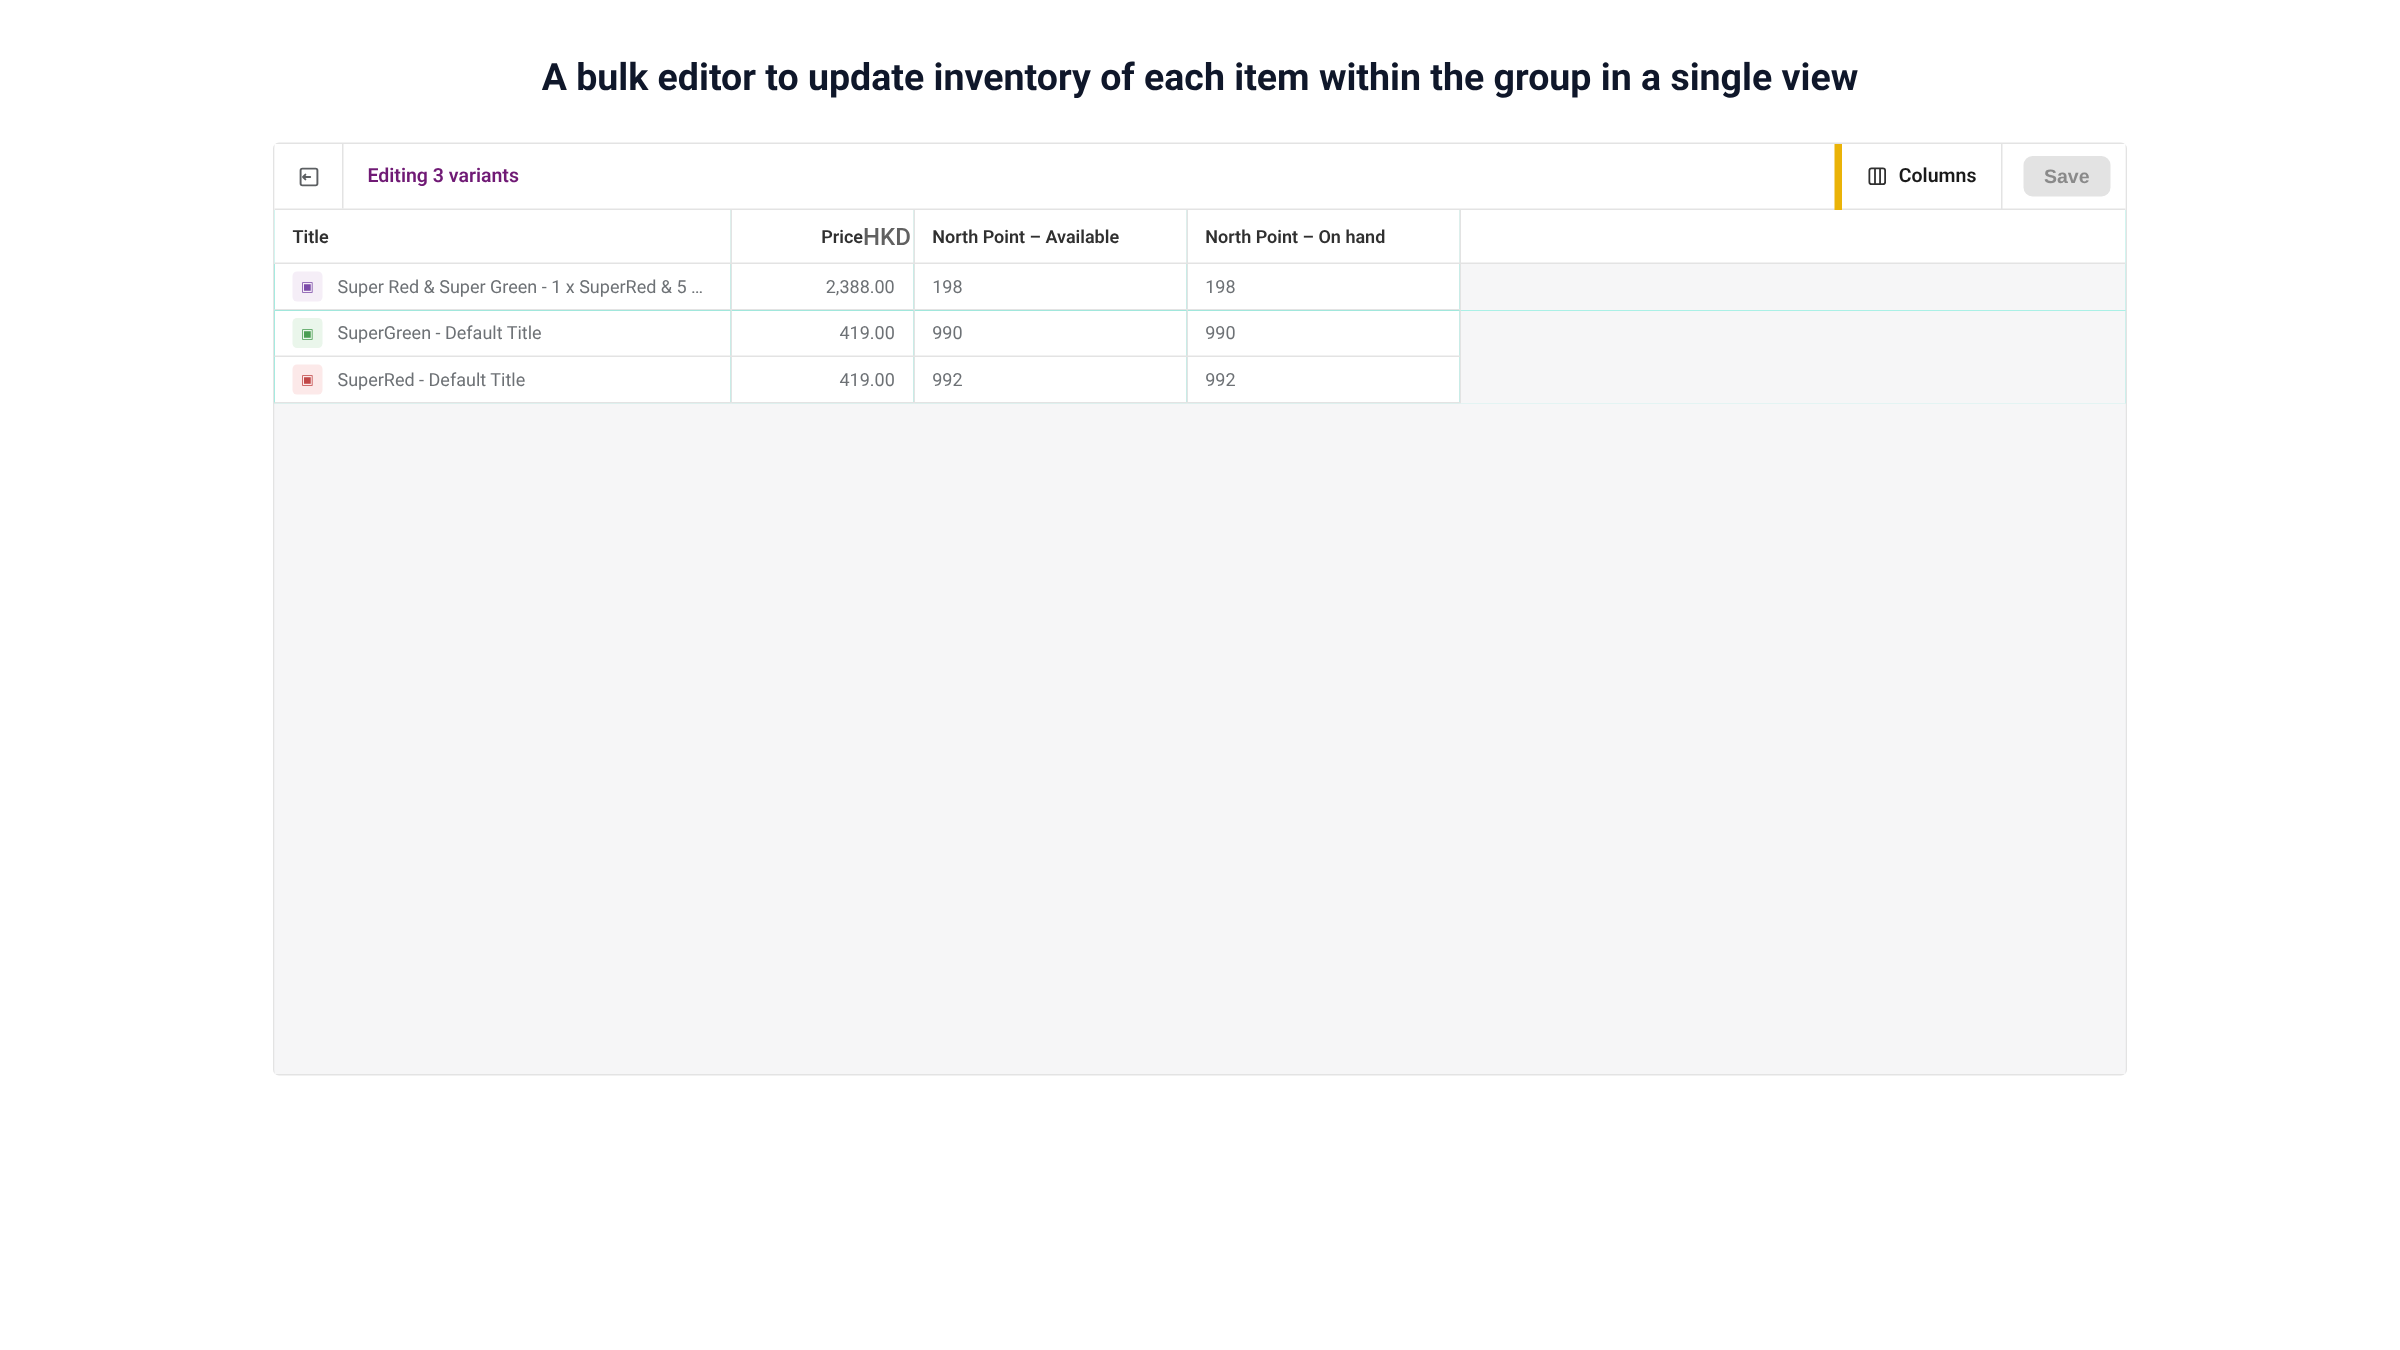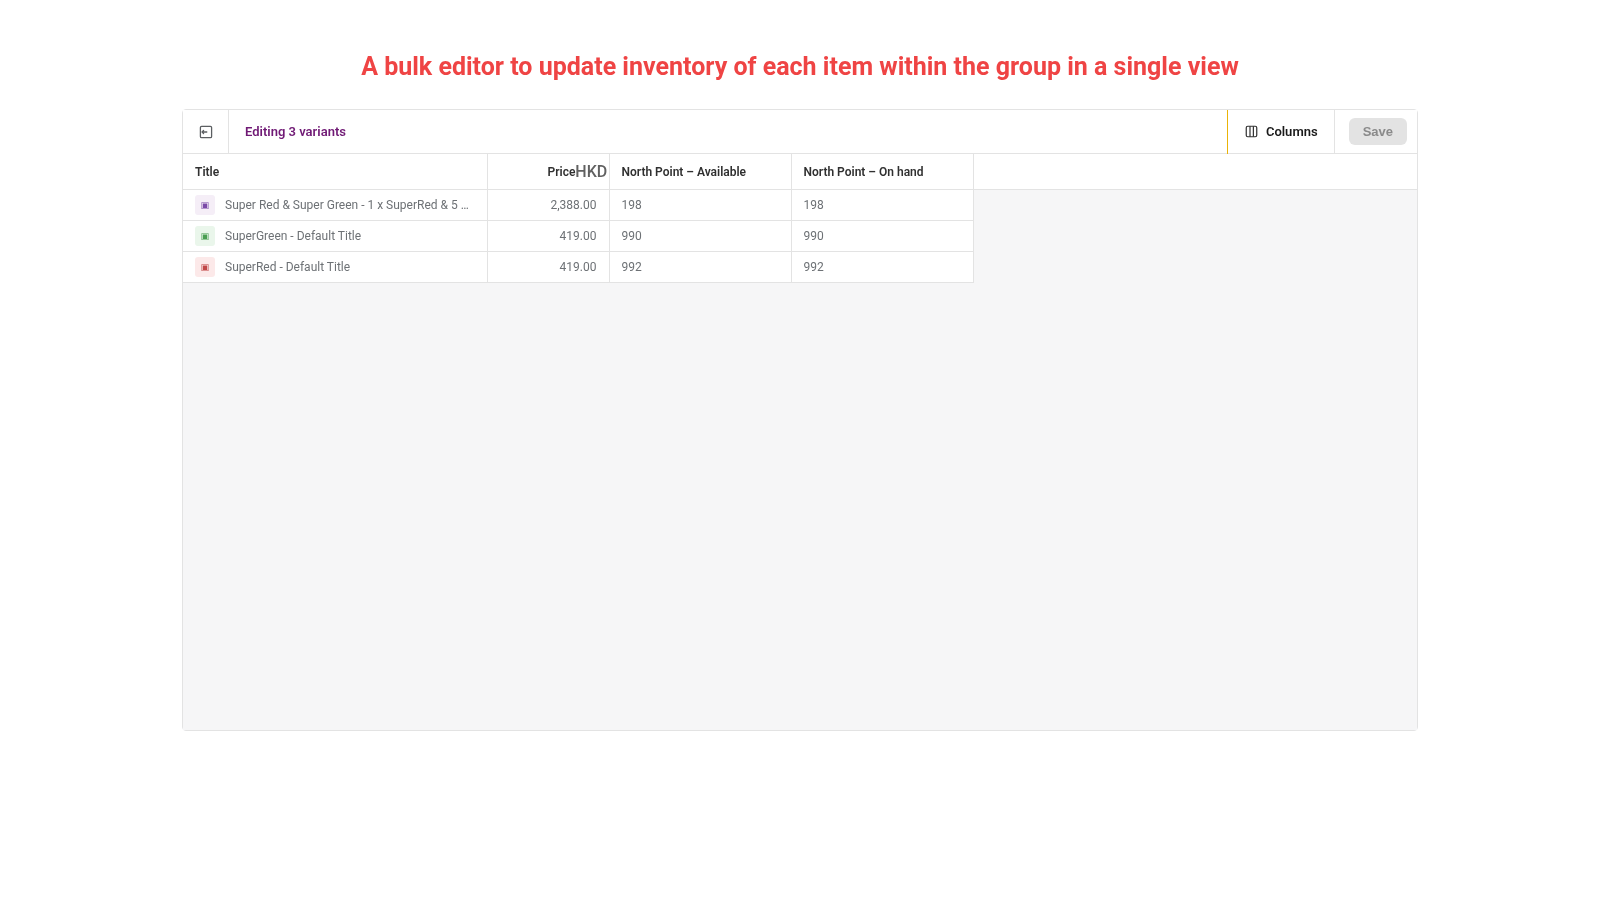--- a/index.html
+++ b/index.html
@@ -12,22 +12,22 @@
       background: #ffffff;
       color: #1a1a1a;
       width: 1600px;
       height: 900px;
       overflow: hidden;
     }
     .page-title {
       text-align: center;
       font-size: 25px;
       font-weight: 700;
-      padding: 52px 0 28px 0;
-      color: #ef4444;
+      padding: 38px 0 28px 0;
+      color: #0f172a;
     }
     .editor-panel {
       margin: 0 182px;
       border: 1px solid #e3e3e3;
       border-radius: 4px;
       height: 622px;
       display: flex;
       flex-direction: column;
       background: #f6f6f7;
     }
@@ -64,21 +64,21 @@
       display: flex;
       align-items: center;
       gap: 7px;
       font-size: 13px;
       font-weight: 600;
       color: #1a1a1a;
       padding: 0 16px;
       height: 44px;
       cursor: pointer;
       border-right: 1px solid #e3e3e3;
-      border-left: 1px solid #eab308;
+      border-left: 5px solid #eab308;
     }
     .save-btn {
       margin-left: 14px;
       background: #e3e3e3;
       color: #8a8a8a;
       font-size: 13px;
       font-weight: 600;
       padding: 6px 14px;
       border-radius: 6px;
       border: none;

